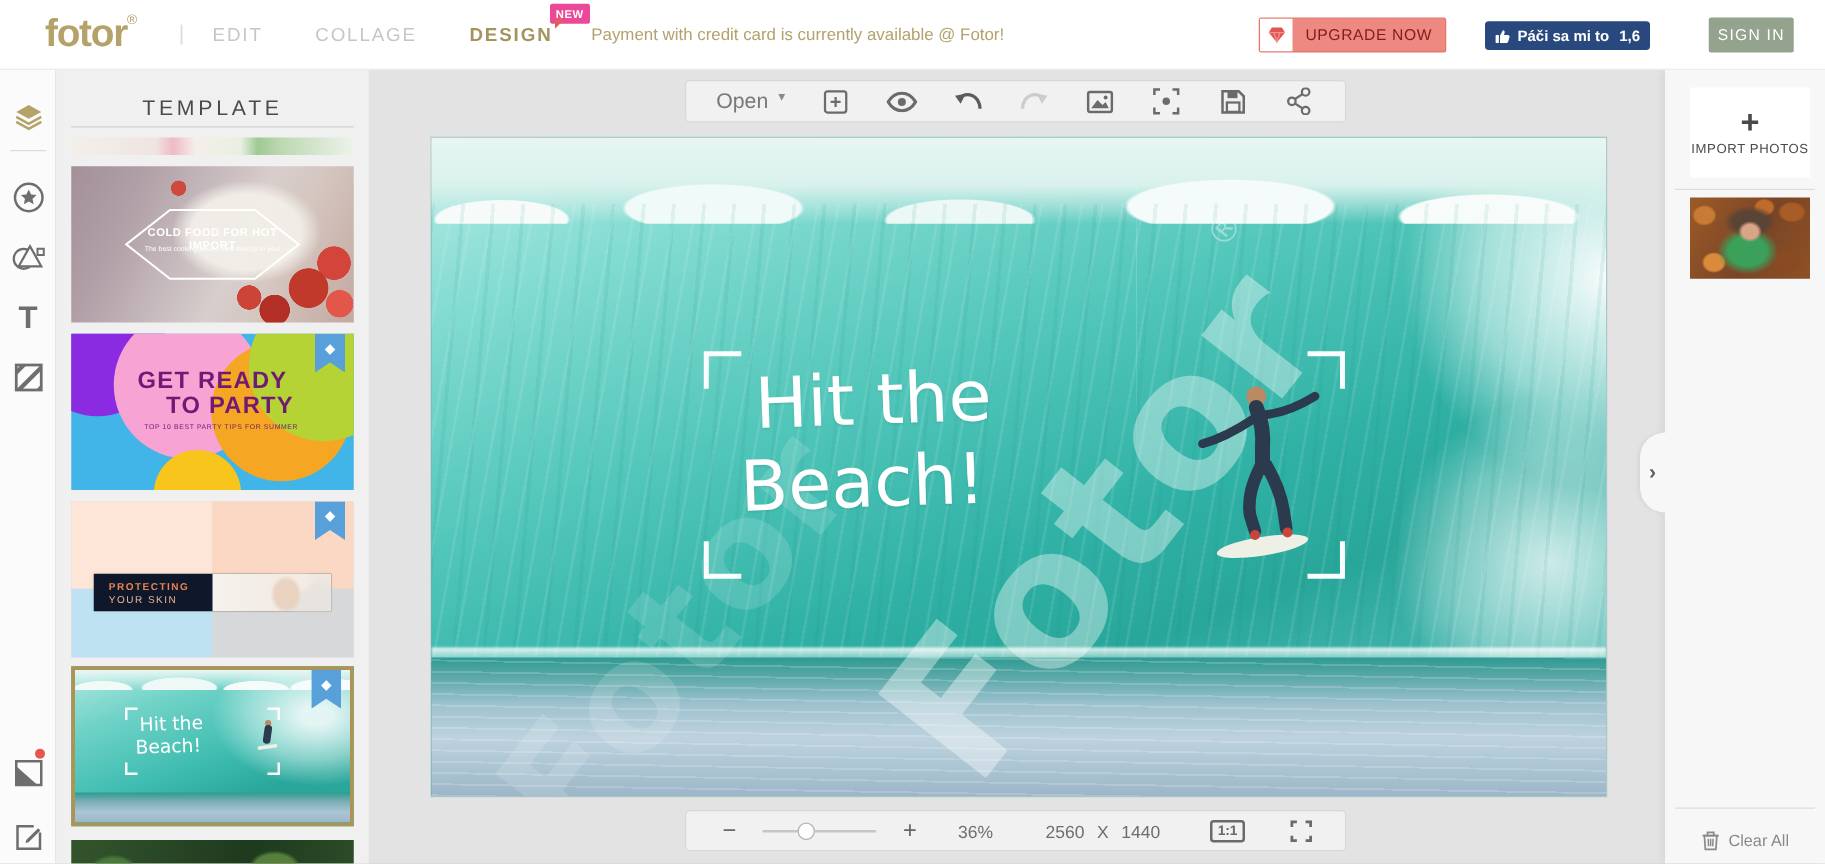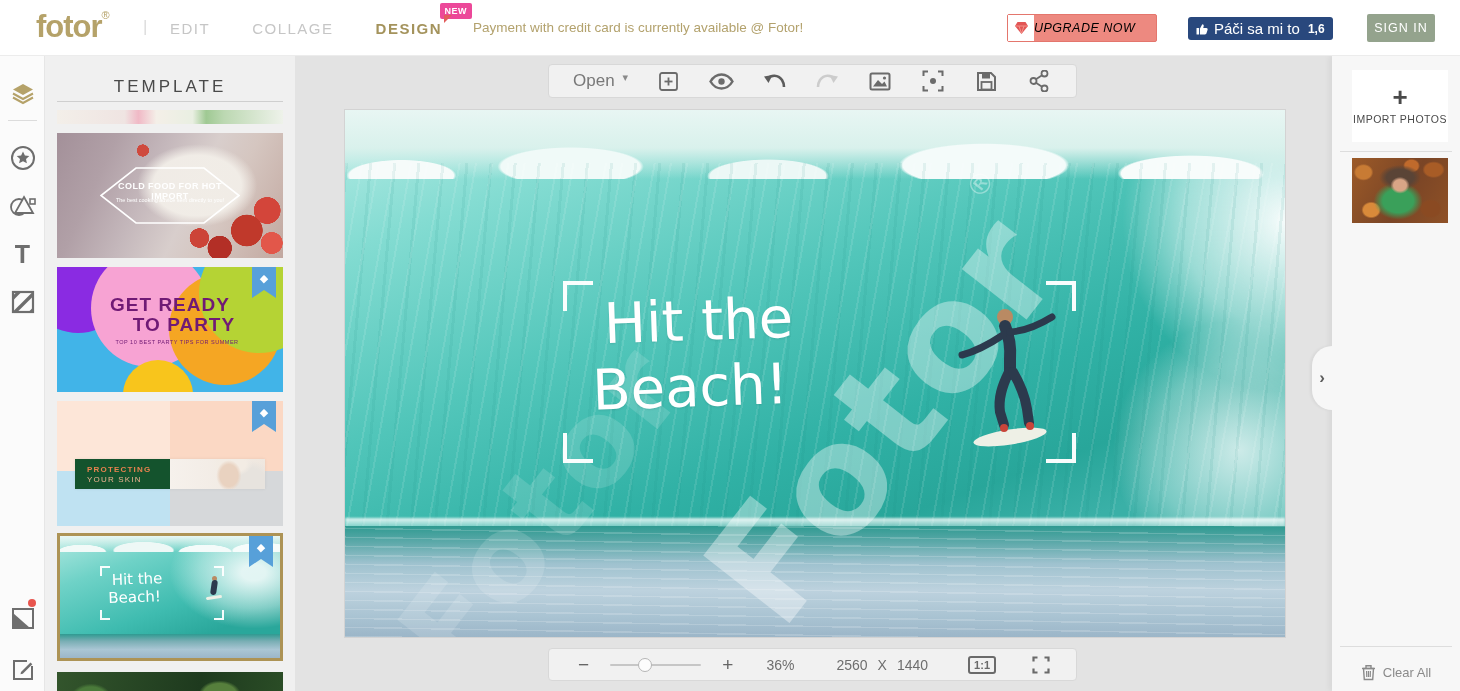--- a/index.html
+++ b/index.html
@@ -13,23 +13,23 @@
   .logo sup { font-size:11px; font-weight:normal; vertical-align:18px; letter-spacing:0; }
   .nav-sep { position:absolute; left:143px; top:17px; color:#dcdcdc; font-size:17px; }
   .nav { position:absolute; left:170px; top:0; height:56px; display:flex; align-items:center; gap:42px; }
   .nav-item { font-size:15px; letter-spacing:1.5px; color:#c6c6c6; cursor:pointer; position:relative; }
   .nav-item.active { color:#a4935c; font-weight:bold; }
   .badge-new { position:absolute; top:-17px; right:-30px; background:#ec4899; color:#fff; font-size:9px; font-weight:bold; letter-spacing:.5px; padding:3px 5px; border-radius:2px; }
   .badge-new:after { content:""; position:absolute; left:4px; bottom:-4px; border:4px solid transparent; border-top-color:#e25c5c; border-left-color:#e25c5c; }
   .notice { position:absolute; left:473px; top:20px; font-size:13.5px; color:#b3a26d; }
   .upgrade-btn { position:absolute; left:1007px; top:14px; width:150px; height:28px; display:flex; align-items:center; background:#ed8980; border:1px solid #e4766d; border-radius:2px; cursor:pointer; }
   .upgrade-ico { width:26px; height:26px; background:#fff; display:flex; align-items:center; justify-content:center; }
-  .upgrade-label { flex:1; color:#000000; font-size:12.5px; letter-spacing:.5px;font-style:italic; }
+  .upgrade-label { flex:1; text-align:center; color:#7f1d1d; font-size:12.5px; letter-spacing:.5px; }
   .fb-btn { position:absolute; left:1188px; top:17px; height:23px; background:#29487d; border-radius:3px; display:flex; align-items:center; padding:0 8px; gap:5px; color:#fff; cursor:pointer; }
-  .fb-btn .fb-txt { font-size:15px; font-weight:normal; }
+  .fb-btn .fb-txt { font-size:12px; font-weight:bold; }
   .fb-btn .fb-count { font-size:12px; font-weight:bold; margin-left:3px; }
   .signin-btn { position:absolute; left:1367px; top:14px; width:68px; height:28px; background:#94a38d; color:#fff; font-size:12.5px; letter-spacing:1px; display:flex; align-items:center; justify-content:center; border-radius:2px; cursor:pointer; }
 
   
   .rail { position:absolute; left:0; top:56px; width:45px; height:635px; background:#fbfbfb; border-right:1px solid #e6e6e6; z-index:20; }
   .rail-btn { position:absolute; left:0; width:45px; height:32px; display:flex; align-items:center; justify-content:center; cursor:pointer; color:#6e6e6e; }
   .rail-hr { position:absolute; left:8px; width:29px; border-top:1px solid #dcdcdc; }
   .t-glyph { font-size:25px; font-weight:bold; color:#6e6e6e; line-height:1; }
   .red-dot { position:absolute; top:-3px; right:9px; width:8px; height:8px; border-radius:50%; background:#e8554e; }
 
@@ -59,21 +59,21 @@
   
   .thumb.party { top:211px; background:#41b4e8; }
   .pcirc { position:absolute; border-radius:50%; }
   .party-text { position:absolute; top:27px; width:100%; text-align:center; color:#701a75; z-index:3; }
   .party-l1 { font-size:19px; font-weight:bold; letter-spacing:1px; }
   .party-l2 { font-size:19px; font-weight:bold; letter-spacing:1px; margin-left:28px; margin-top:-2px; }
   .party-sub { font-size:5.5px; margin-top:3px; margin-left:14px; letter-spacing:.5px; }
   
   .thumb.skin { top:345px; }
   .skin-q { position:absolute; }
-  .skin-strip { position:absolute; left:18px; right:18px; top:58px; height:30px; background:#14532d; z-index:2; box-shadow:0 0 3px rgba(0,0,0,.08); }
+  .skin-strip { position:absolute; left:18px; right:18px; top:58px; height:30px; background:#0f172a; z-index:2; box-shadow:0 0 3px rgba(0,0,0,.08); }
   .skin-t1 { position:absolute; left:12px; top:6px; font-size:8px; font-weight:bold; letter-spacing:1.2px; color:#e8824f; }
   .skin-t2 { position:absolute; left:12px; top:16px; font-size:8px; letter-spacing:1.2px; color:#edb391; }
   .skin-photo { position:absolute; right:0; top:0; width:95px; height:30px;
       background: radial-gradient(18px 22px at 62% 55%, #e9d2c0 50%, transparent 70%),
                   radial-gradient(26px 16px at 66% 18%, #f3ece4 50%, transparent 75%),
                   radial-gradient(30px 30px at 85% 80%, #e7e3de 50%, transparent 75%),
                   linear-gradient(90deg,#f6f1ec,#efe7df); }
   
   .thumb.beach { top:477px; height:128px; border:3px solid #ad9355; background:#2fb0a4; }
   .mini-wave { position:absolute; inset:0; background:

